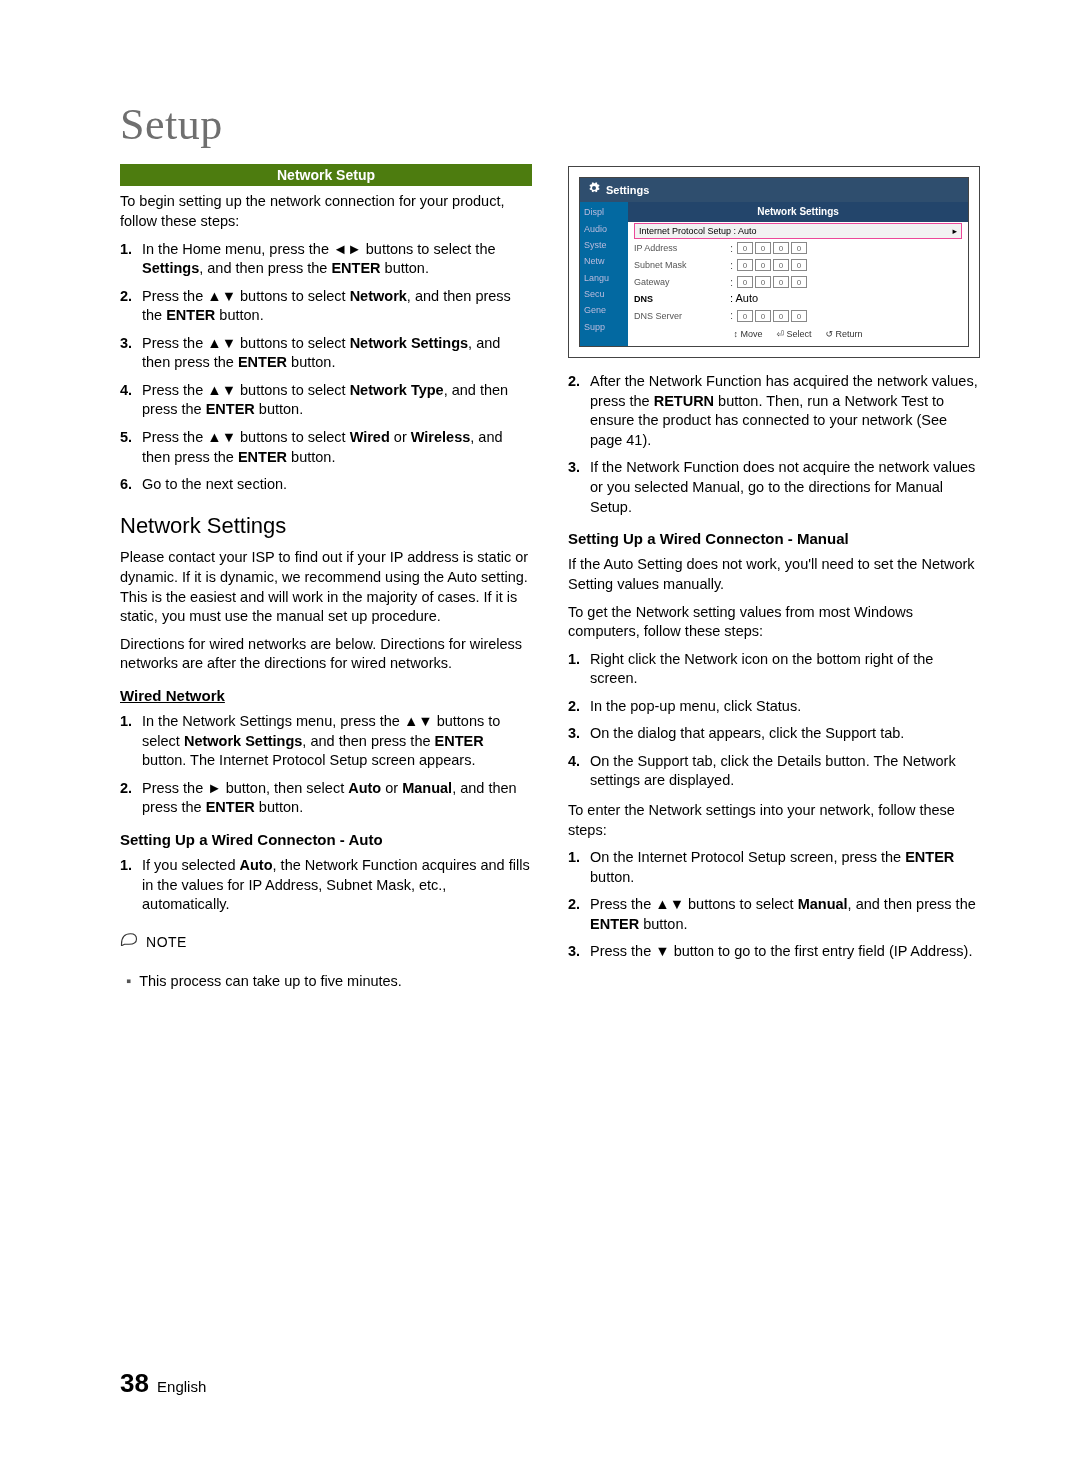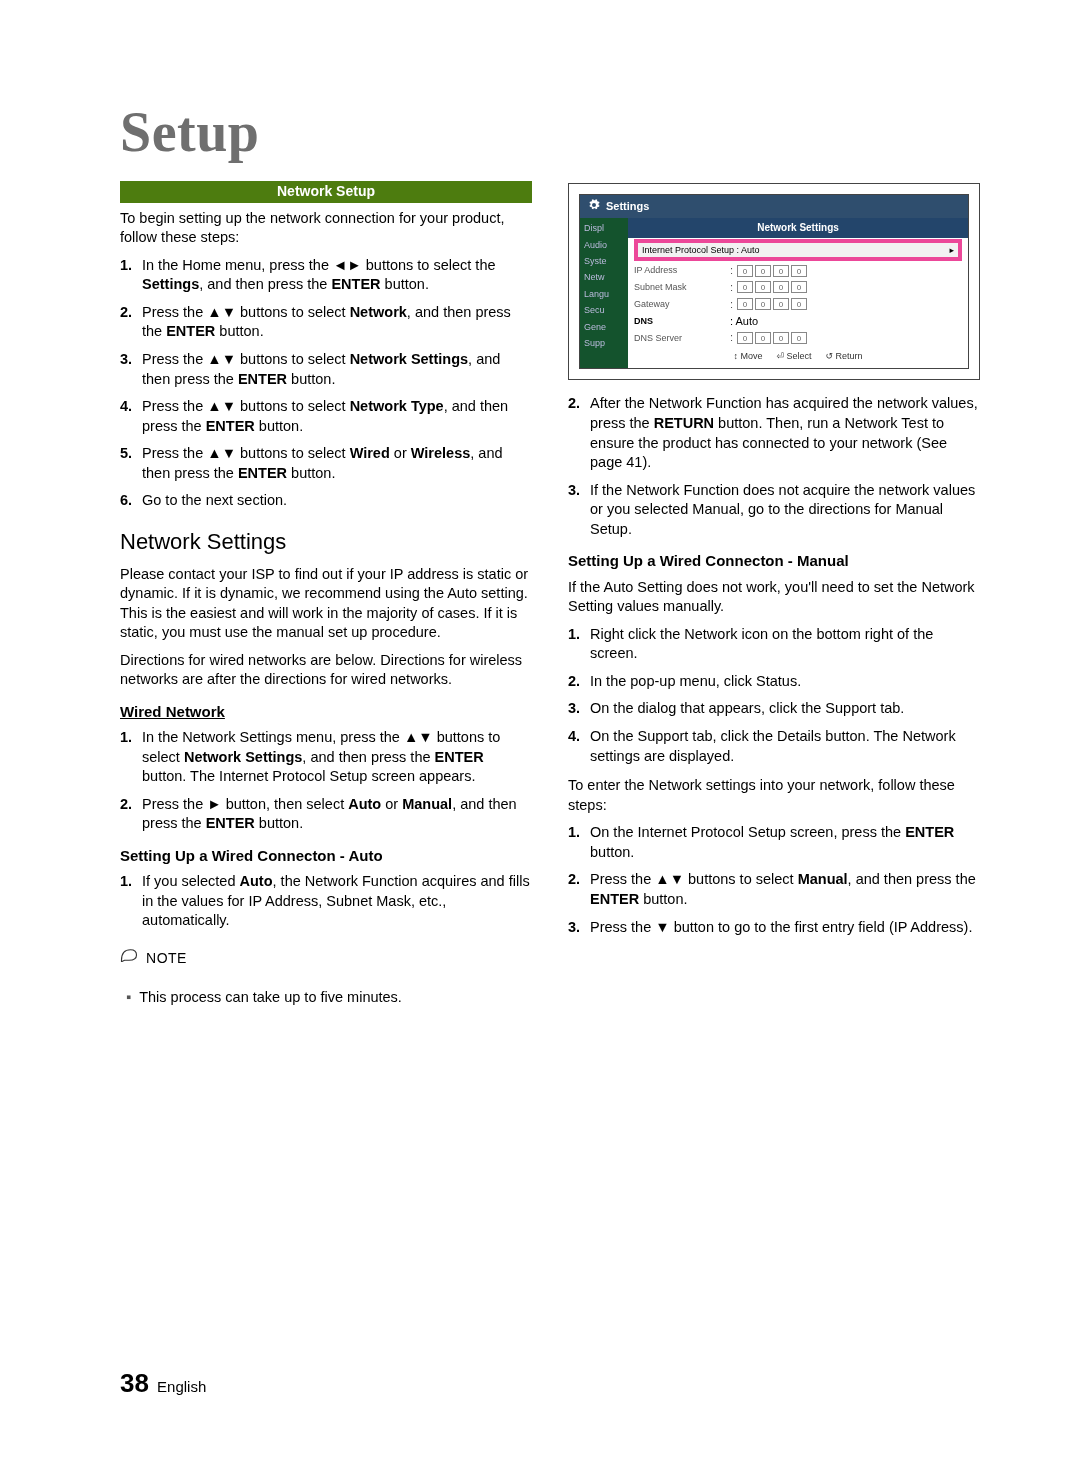--- a/index.html
+++ b/index.html
@@ -9,22 +9,22 @@
     color: #000;
     background: #fff;
     width: 1080px;
     height: 1479px;
     position: relative;
     padding: 95px 100px 60px 120px;
     line-height: 1.35;
   }
   .page-title {
     font-family: "Times New Roman", serif;
-    font-size: 56px;
-    font-weight: 700;
+    font-size: 44px;
+    font-weight: 400;
     color: #6f6f6f;
     margin-bottom: 10px;
     letter-spacing: 0.5px;
   }
   .columns {
     display: flex;
     gap: 36px;
   }
   .col { flex: 1 1 0; }
   .black-bar {
@@ -119,21 +119,21 @@
     display: flex;
     align-items: center;
     gap: 6px;
     font-weight: bold;
   }
   .gear {
     display:inline-block;
   }
   .panel-body { display: flex; }
   .side-tabs {
-    background: #14532d;
+    background: #0369a1;
     color: #bbd;
     width: 48px;
     font-size: 9px;
     line-height: 1.15;
     padding: 2px 0;
   }
   .side-tabs div { padding: 3px 4px; white-space: nowrap; overflow: hidden; }
   .dialog-overlay {
     flex: 1;
     position: relative;
@@ -149,21 +149,21 @@
   }
   .dlg-row {
     display: flex;
     align-items: center;
     padding: 1px 6px;
     gap: 4px;
     color:#555;
   }
   .dlg-row .label { width: 92px; font-size: 9px; }
   .ip-proto {
-    border: 4px solid #ec4899;
+    border: 1px solid #ec4899;
     padding: 1px 4px;
     font-size: 9px;
     color:#000;
     flex:1;
     display:flex;
     justify-content:space-between;
     align-items:center;
     background:#f2f2f2;
   }
   .quad { display: flex; gap: 2px; }
@@ -348,20 +348,21 @@
 
     <ol class="steps" start="2" style="counter-reset: step 1;">
       <li>
         <span>After the Network Function has acquired the network values, press the </span><b>RETURN</b><span> button. Then, run a Network Test to ensure the product has connected to your network (See page 41).</span>
       </li>
       <li>If the Network Function does not acquire the network values or you selected Manual, go to the directions for Manual Setup.</li>
     </ol>
 
     <div class="h4">Setting Up a Wired Connecton - Manual</div>
     <p>If the Auto Setting does not work, you'll need to set the Network Setting values manually.</p>
+    <p>To get the Network setting values from most Windows computers, follow these steps:</p>
 
     <ol class="steps">
       <li>Right click the Network icon on the bottom right of the screen.</li>
       <li>In the pop-up menu, click Status.</li>
       <li>On the dialog that appears, click the Support tab.</li>
       <li>On the Support tab, click the Details button. The Network settings are displayed.</li>
     </ol>
 
     <p>To enter the Network settings into your network, follow these steps:</p>
 

